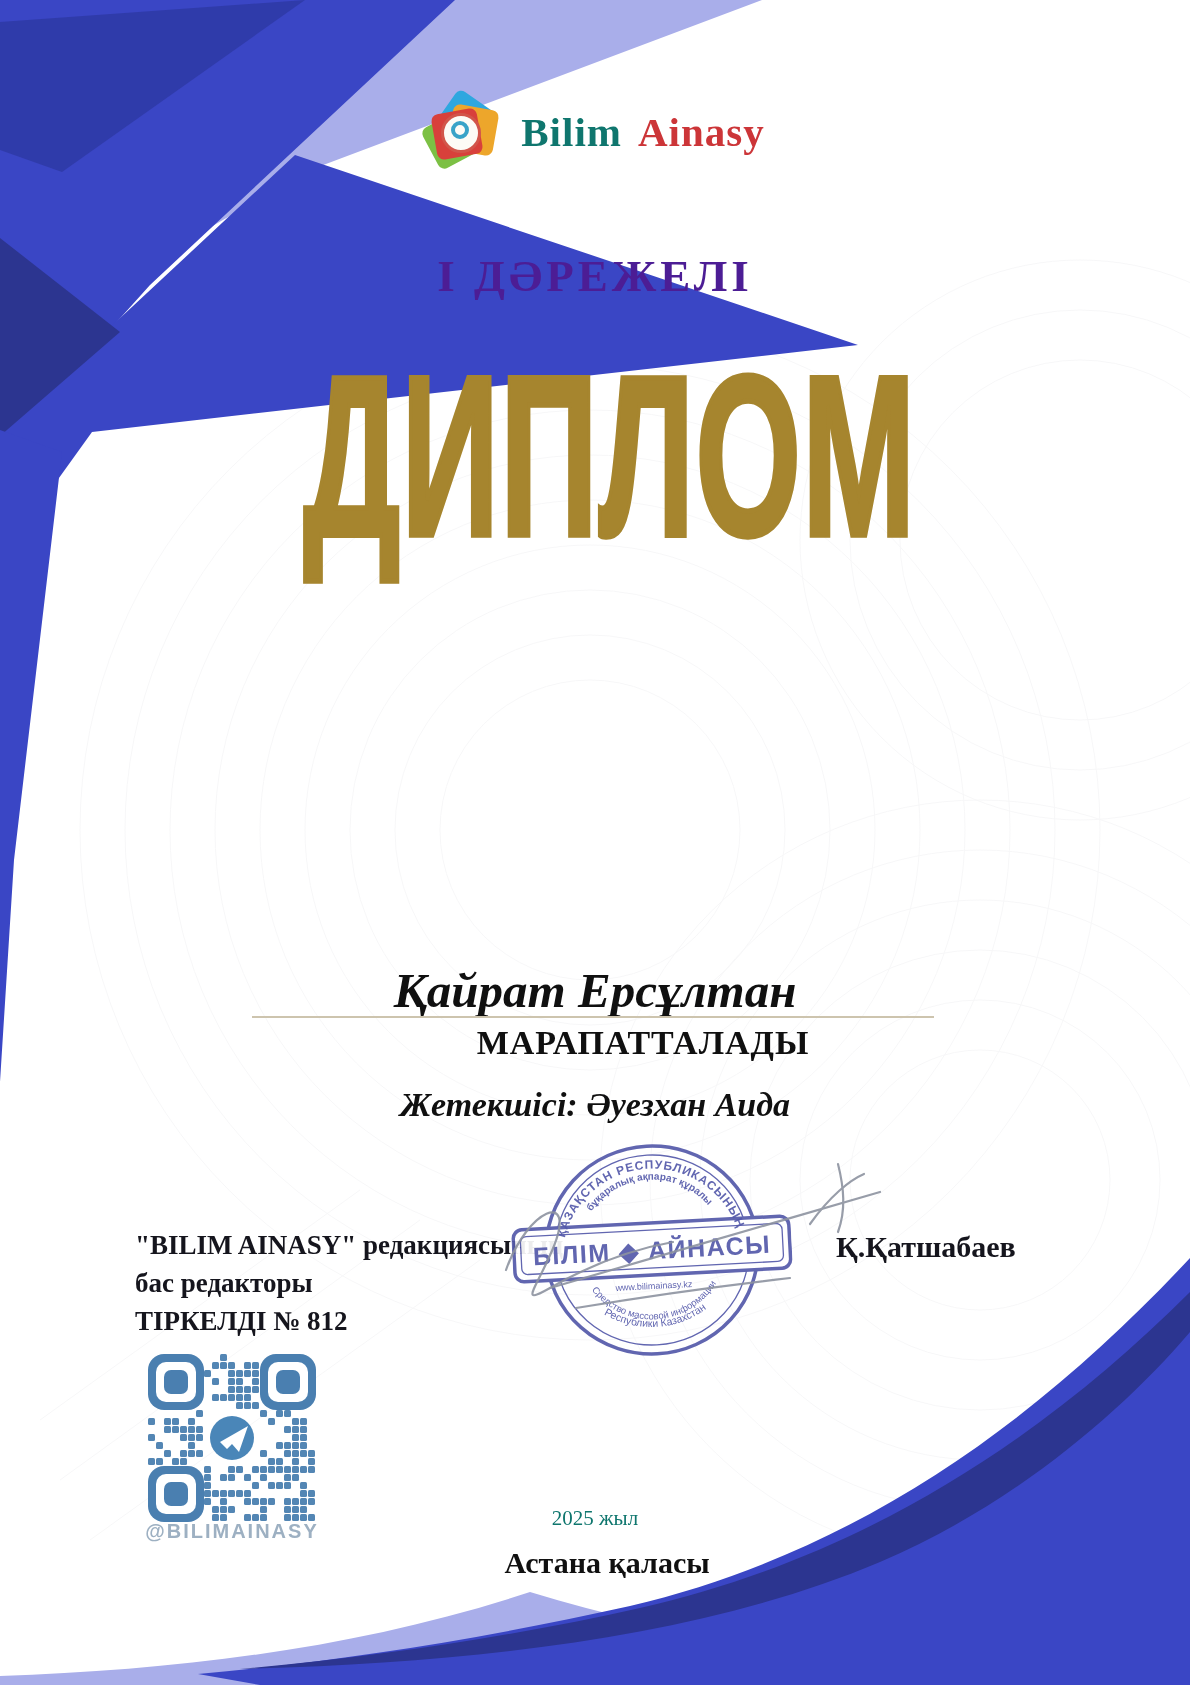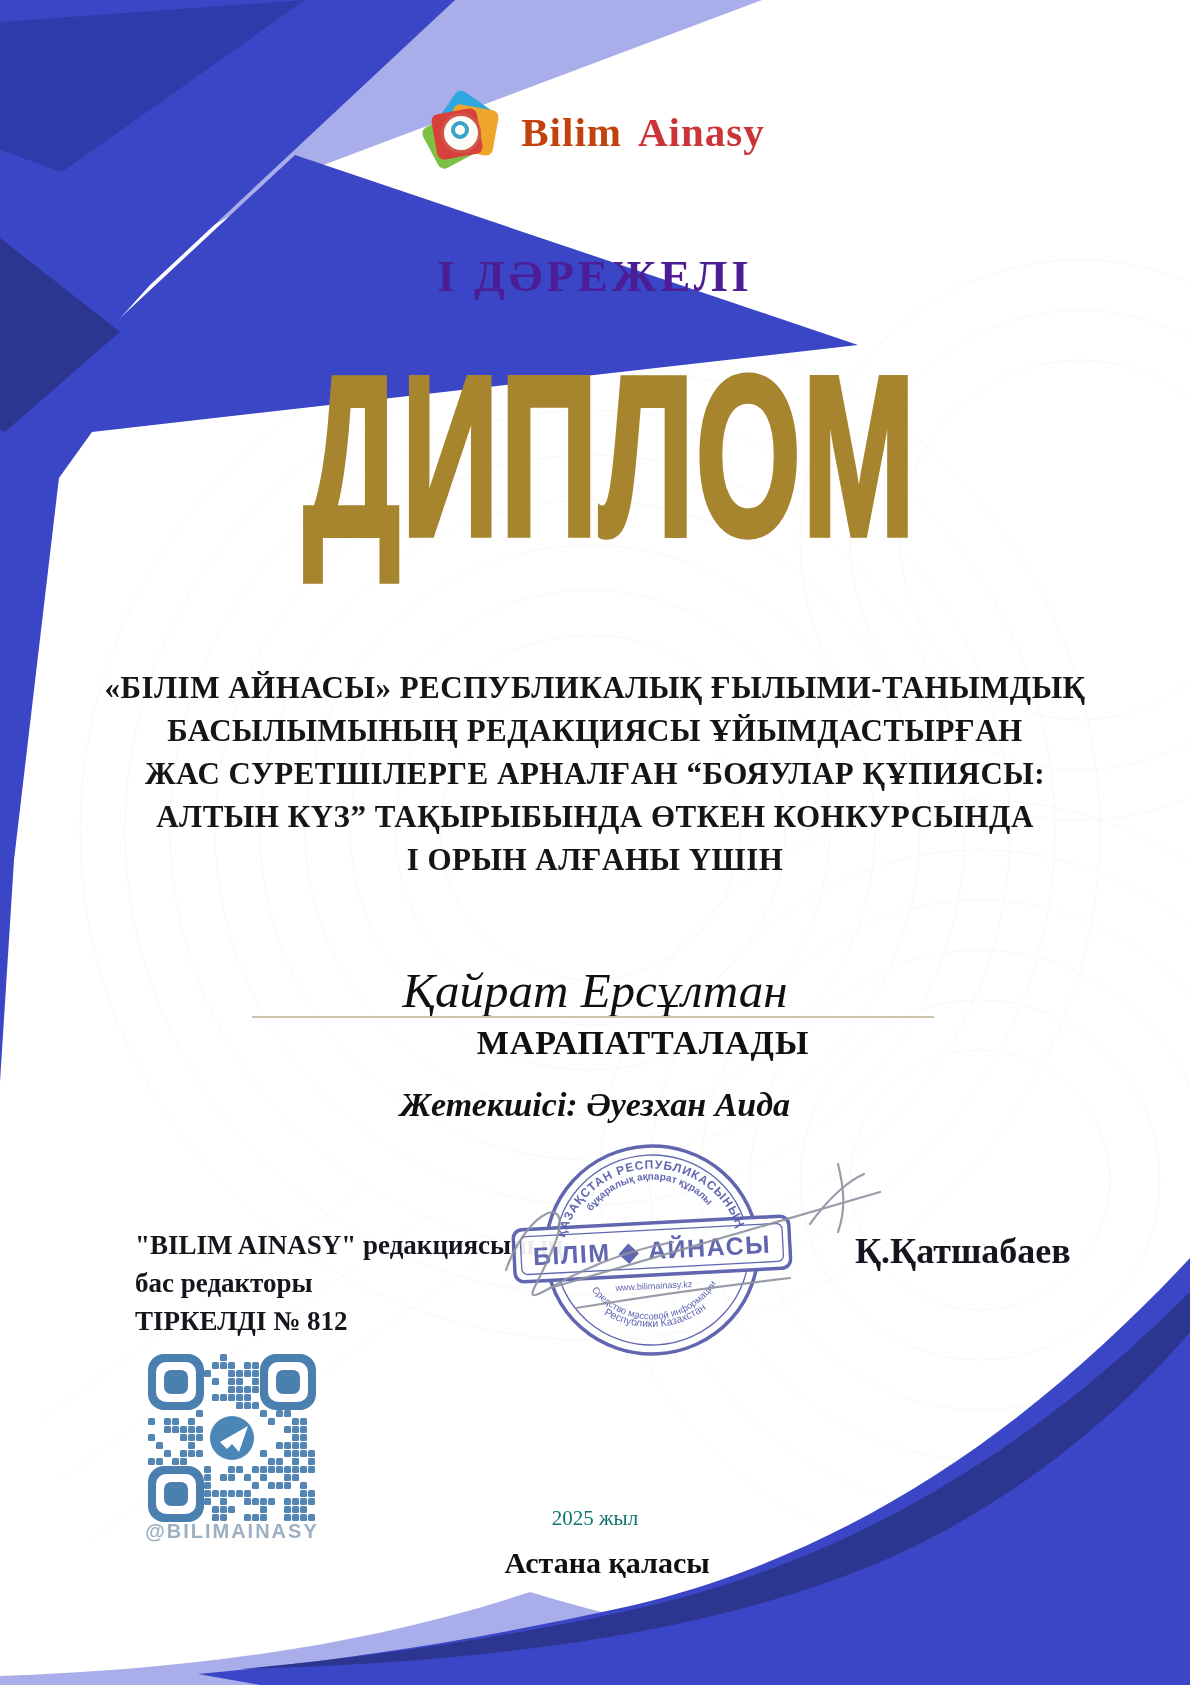--- a/index.html
+++ b/index.html
@@ -14,42 +14,42 @@
   .logo{position:absolute;top:94px;left:0;width:100%;display:flex;justify-content:center;align-items:center;gap:20px;}
   .logo-icon{position:relative;width:76px;height:76px;flex:0 0 auto;}
   .logo-icon span{position:absolute;width:46px;height:46px;border-radius:7px;}
   .li-blue{background:#2ea7df;top:3px;left:17px;transform:rotate(35deg);}
   .li-green{background:#7cc044;top:23px;left:3px;transform:rotate(-28deg);}
   .li-orange{background:#eda62b;top:13px;left:25px;transform:rotate(10deg);}
   .li-red{background:#d8403b;top:17px;left:9px;transform:rotate(-10deg);}
   .li-circle{background:#fdfbf6;width:40px!important;height:40px!important;border-radius:50%!important;top:19px;left:16px;border:3px solid #d2554a;}
   .li-swirl{width:18px!important;height:18px!important;border-radius:50%!important;border:4px solid #39a3c8;background:transparent!important;top:27px;left:26px;}
   .logo-text{font-weight:bold;font-size:41px;letter-spacing:1px;font-family:"Liberation Serif",serif;}
-  .logo-word-blue{color:#c2410c;}
+  .logo-word-blue{color:#0f766e;}
   .logo-word-red{color:#cc3538;margin-left:16px;}
   
   .degree{position:absolute;top:250px;left:0;width:100%;text-align:center;
     font-size:45px;font-weight:bold;letter-spacing:4px;color:#4c1d95;}
   .diploma{position:absolute;top:356px;left:0;width:100%;text-align:center;line-height:200px;padding-left:30px;}
   .diploma span{display:inline-block;color:#a6852e;font-family:"Liberation Sans",sans-serif;
     font-weight:bold;font-size:212px;letter-spacing:2px;
     -webkit-text-stroke:5px #a6852e;transform:scale(0.64,1.08);transform-origin:center;}
   
   .body-text{position:absolute;top:666px;left:0;width:100%;text-align:center;
     font-weight:bold;font-size:31px;line-height:43px;color:#151515;letter-spacing:.5px;}
   .recipient{position:absolute;top:962px;left:0;width:100%;text-align:center;
-    font-weight:normal;font-style:italic;font-size:49px;color:#101010;}
+    font-weight:bold;font-style:italic;font-size:49px;color:#101010;}
   .name-rule{position:absolute;top:1016px;left:252px;width:682px;height:2px;background:#cdc4ae;}
   .award{position:absolute;top:1024px;left:0;width:100%;text-align:center;
     font-weight:bold;font-size:34px;letter-spacing:1px;color:#101010;margin-left:48px;}
   .supervisor{position:absolute;top:1086px;left:0;width:100%;text-align:center;
     font-weight:bold;font-style:italic;font-size:34px;color:#101010;}
   
   .editor-block{position:absolute;left:135px;top:1226px;font-weight:bold;font-size:27px;line-height:38px;color:#15151d;}
-  .signer{position:absolute;left:855px;top:1230px;width:220px;text-align:left;font-weight:bold;font-size:36px;color:#15151d;}
+  .signer{position:absolute;left:836px;top:1230px;width:220px;text-align:left;font-weight:bold;font-size:30px;color:#15151d;}
   .stamp-svg{position:absolute;left:512px;top:1133px;transform:rotate(-3deg);}
   .sign-svg{position:absolute;left:458px;top:1138px;}
   .qr-svg{position:absolute;left:148px;top:1354px;}
   .qr-caption{position:absolute;left:118px;top:1520px;width:228px;text-align:center;
     font-family:"Liberation Sans",sans-serif;font-weight:bold;font-size:20px;
     letter-spacing:2px;color:#9db0c2;}
   .year-line{position:absolute;top:1506px;left:0;width:100%;text-align:center;font-weight:normal;font-size:21px;color:#0f766e;}
   .city-line{position:absolute;top:1546px;left:0;width:100%;text-align:center;font-weight:bold;font-size:30px;color:#101010;margin-left:12px;}
 </style>
 </head>
@@ -111,27 +111,20 @@
     <div class="logo-text">
       <span class="logo-word-blue">Bilim</span><span class="logo-word-red">Ainasy</span>
     </div>
   </div>
 
   <div class="degree">І ДӘРЕЖЕЛІ</div>
   <div class="diploma">
     <span>ДИПЛОМ</span>
   </div>
 
-  <div class="body-text">
-    <div>«БІЛІМ АЙНАСЫ» РЕСПУБЛИКАЛЫҚ ҒЫЛЫМИ-ТАНЫМДЫҚ</div>
-    <div>БАСЫЛЫМЫНЫҢ РЕДАКЦИЯСЫ ҰЙЫМДАСТЫРҒАН</div>
-    <div>ЖАС СУРЕТШІЛЕРГЕ АРНАЛҒАН “БОЯУЛАР ҚҰПИЯСЫ:</div>
-    <div>АЛТЫН КҮЗ” ТАҚЫРЫБЫНДА ӨТКЕН КОНКУРСЫНДА</div>
-    <div>І ОРЫН АЛҒАНЫ ҮШІН</div>
-  </div>
 
   <div class="recipient">Қайрат Ерсұлтан</div>
   <div class="name-rule"></div>
   <div class="award">МАРАПАТТАЛАДЫ</div>
   <div class="supervisor">Жетекшісі: Әуезхан Аида</div>
 
   <div class="editor-block">
     <div>"BILIM AINASY" редакциясының</div>
     <div>бас редакторы</div>
     <div>ТІРКЕЛДІ № 812</div>

